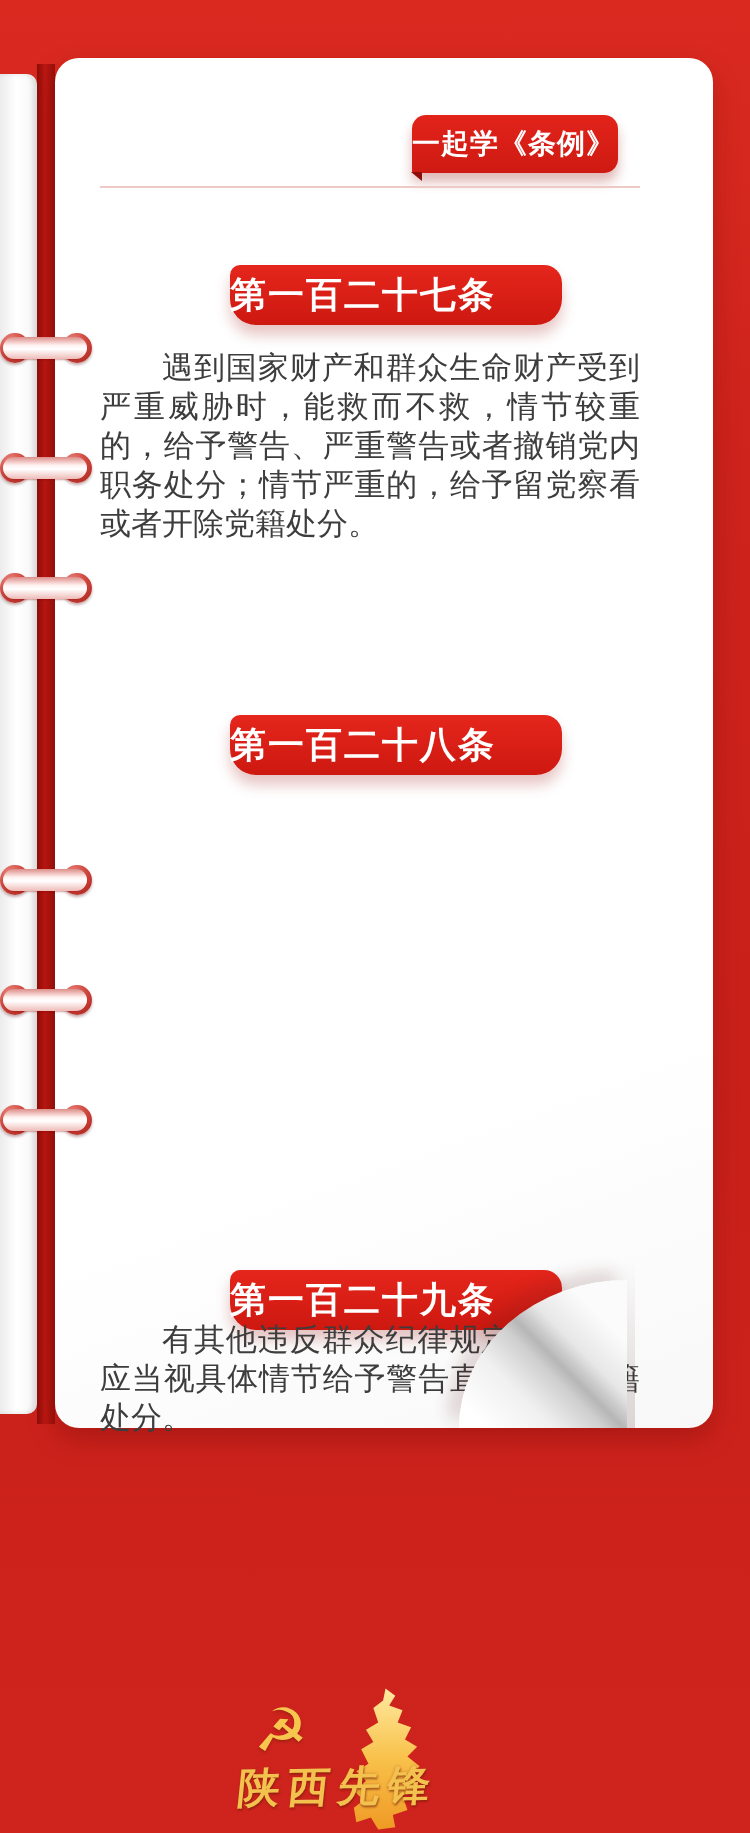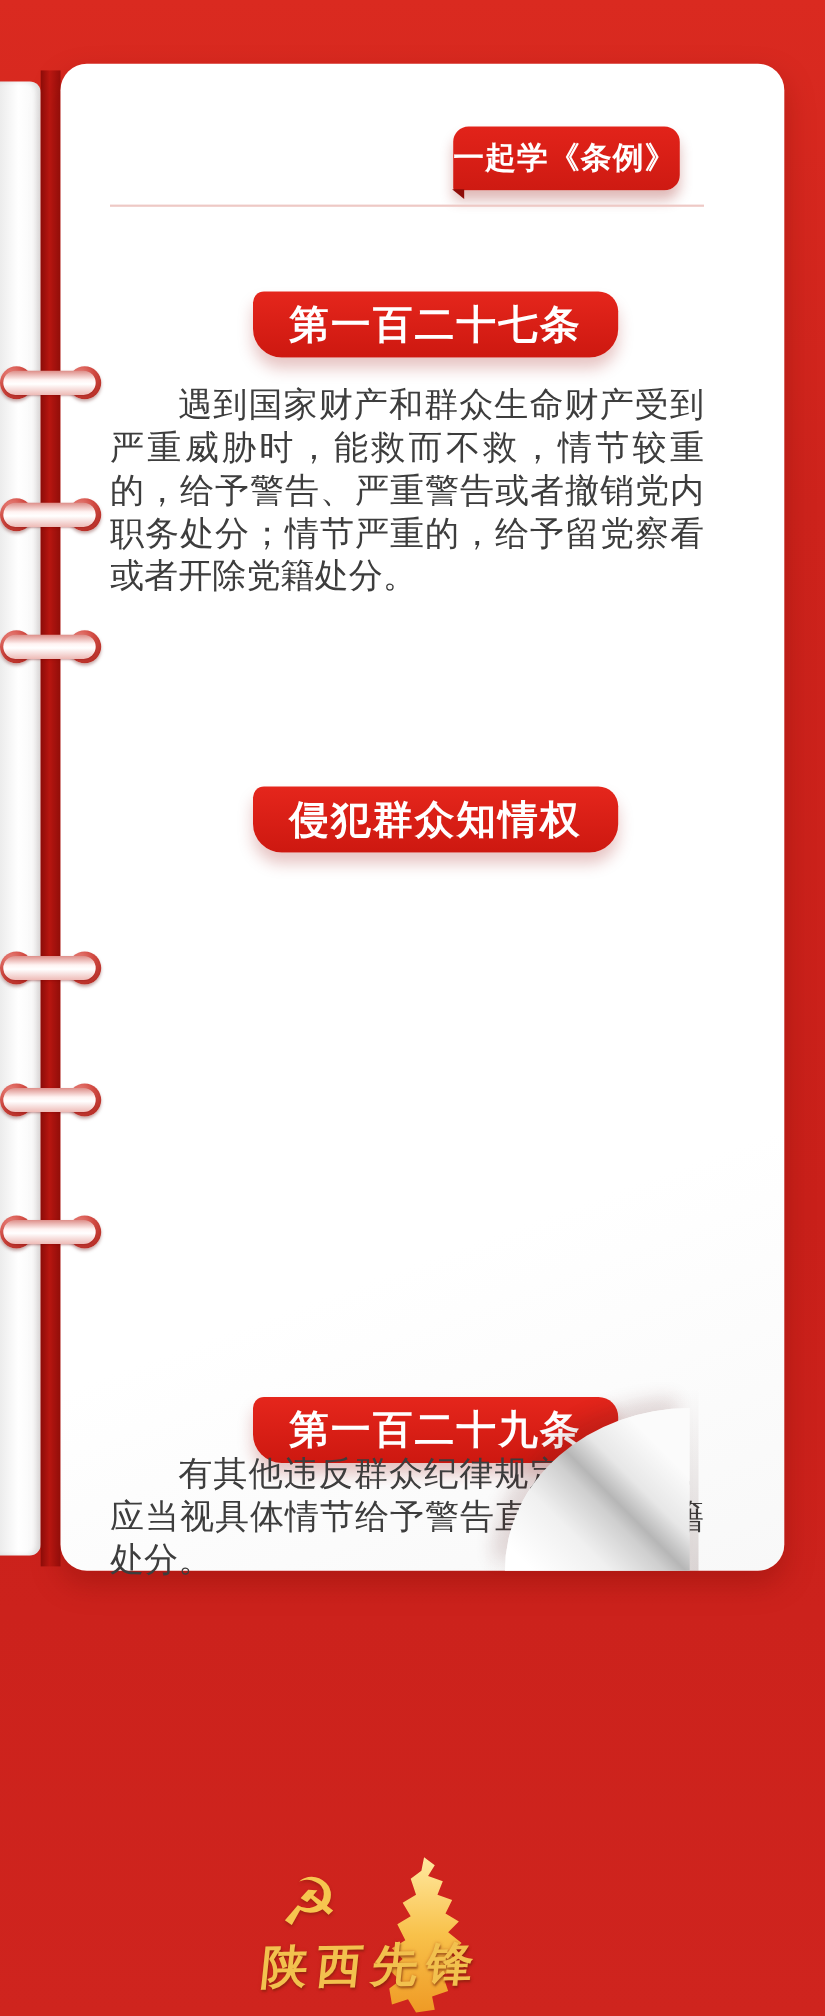--- a/index.html
+++ b/index.html
@@ -40,21 +40,21 @@
     border-top:9px solid #8f0c08;border-left:11px solid transparent;
   }
   .divider{
     position:absolute;left:45px;top:128px;width:540px;height:2px;background:#eec9c5;
   }
   
   .badge{
     position:absolute;left:175px;width:332px;height:60px;
     background:linear-gradient(180deg,#e5261c,#cd1810);
     border-radius:10px 18px 26px 26px;
-    color:#fff;font-size:36px;font-weight:bold;text-align:center;line-height:60px;
+    color:#fff;font-size:36px;font-weight:bold;line-height:60px;
     letter-spacing:2px;
     box-shadow:0 10px 14px rgba(160,25,18,.25);
   }
   .badge::before,.badge::after{
     content:"";position:absolute;top:-8px;width:20px;height:30px;
     background:linear-gradient(180deg,#7e0a07,#b01410);
     border-radius:10px 10px 0 0;z-index:-1;
   }
   .badge::before{left:-2px;}
   .badge::after{right:-2px;}
@@ -125,21 +125,21 @@
     <span>一起学《条例》</span>
   </div>
   <div class="divider"></div>
 
   <div class="badge badge-1">
     <span>第一百二十七条</span>
   </div>
   <p class="art-text text-1">遇到国家财产和群众生命财产受到严重威胁时，能救而不救，情节较重的，给予警告、严重警告或者撤销党内职务处分；情节严重的，给予留党察看或者开除党籍处分。</p>
 
   <div class="badge badge-2">
-    <span>侵犯群众知情权</span>
+    <span>第一百二十八条</span>
   </div>
 
   <div class="badge badge-3">
     <span>第一百二十九条</span>
   </div>
   <p class="art-text text-3">有其他违反群众纪律规定行为的，应当视具体情节给予警告直至开除党籍处分。</p>
 
   <div class="curl-shadow"></div>
   <div class="page-curl"></div>
 </div>

